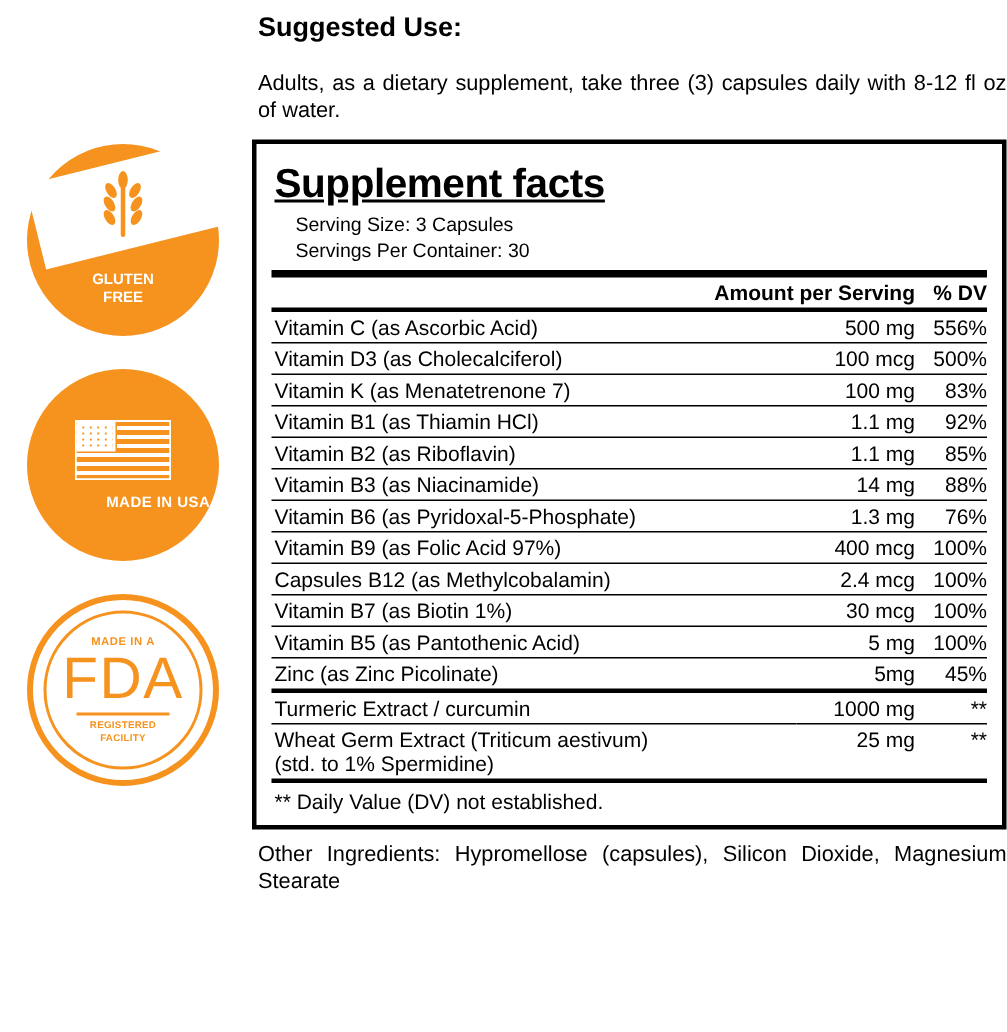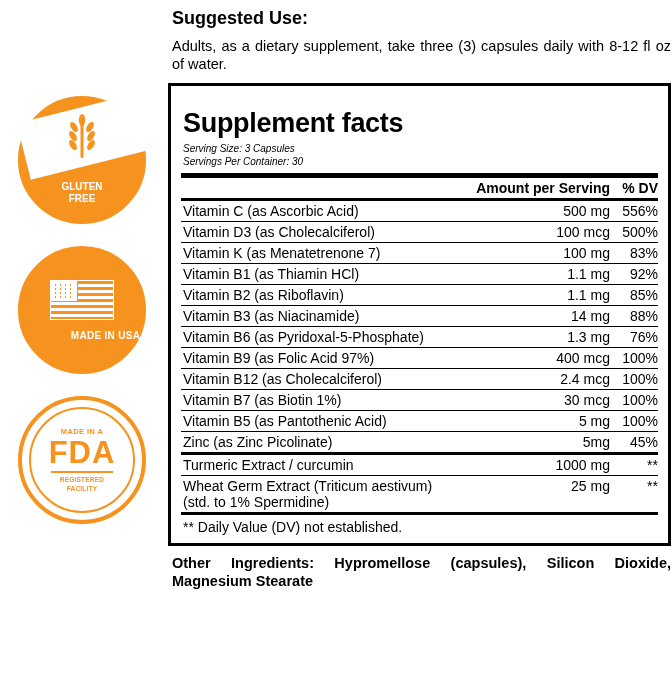--- a/index.html
+++ b/index.html
@@ -152,22 +152,22 @@
     border-radius: 50%;
   }
   .fda-top {
     font-size: 7.5px;
     font-weight: bold;
     color: #F6921E;
     letter-spacing: 0.4px;
     margin-bottom: 1px;
   }
   .fda-main {
-    font-size: 31px;
-    font-weight: bold;
+    font-size: 39px;
+    font-weight: normal;
     color: #F6921E;
     line-height: 1;
     letter-spacing: 1px;
   }
   .fda-rule {
     width: 62px;
     height: 2px;
     background: #F6921E;
     margin: 3px 0 3px;
   }
@@ -183,46 +183,46 @@
   
   .content {
     position: absolute;
     left: 168px;
     top: 0;
     width: 503px;
   }
   .suggested-title {
     font-size: 18px;
     font-weight: bold;
-    margin: 8px 0 8px 4px;
+    margin: 8px 0 18px 4px;
   }
   .suggested-body {
     font-size: 14.5px;
     line-height: 1.25;
     margin: 6px 0 10px 4px;
     text-align: justify;
     text-justify: inter-word;
   }
 
   .facts-box {
     border: 3px solid #000000;
     padding: 6px 10px 8px 10px;
     box-sizing: border-box;
   }
   .facts-title {
     font-size: 27px;
     font-weight: bold;
     letter-spacing: -0.3px;
-    margin: 16px 0 4px 2px;
+    margin: 5px 0 4px 2px;
+    text-decoration: underline;
   }
   .serving-line {
-    font-size: 10px;
+    font-size: 13px;
     line-height: 1.25;
-    margin-left: 2px;
-    font-style: italic;
+    margin-left: 16px;
   }
   .rule-thick {
     border-top: 5px solid #000000;
     margin: 5px 0 0 0;
   }
   .rule-med {
     border-top: 3px solid #000000;
     margin: 0;
   }
 
@@ -261,21 +261,20 @@
   .footnote {
     font-size: 14px;
     margin: 4px 0 0 2px;
   }
   .other-ing {
     font-size: 14.5px;
     line-height: 1.25;
     margin: 8px 0 0 4px;
     text-align: justify;
     text-justify: inter-word;
-    font-weight: bold;
   }
 </style>
 </head>
 <body>
 
 <div class="page">
 
   <div class="badges">
 
     <div class="badge badge-orange">
@@ -379,21 +378,21 @@
           <td>Vitamin B6 (as Pyridoxal-5-Phosphate)</td>
           <td class="amt">1.3 mg</td>
           <td class="dv">76%</td>
         </tr>
         <tr>
           <td>Vitamin B9 (as Folic Acid 97%)</td>
           <td class="amt">400 mcg</td>
           <td class="dv">100%</td>
         </tr>
         <tr>
-          <td>Vitamin B12 (as Cholecalciferol)</td>
+          <td>Capsules B12 (as Methylcobalamin)</td>
           <td class="amt">2.4 mcg</td>
           <td class="dv">100%</td>
         </tr>
         <tr>
           <td>Vitamin B7 (as Biotin 1%)</td>
           <td class="amt">30 mcg</td>
           <td class="dv">100%</td>
         </tr>
         <tr>
           <td>Vitamin B5 (as Pantothenic Acid)</td>

